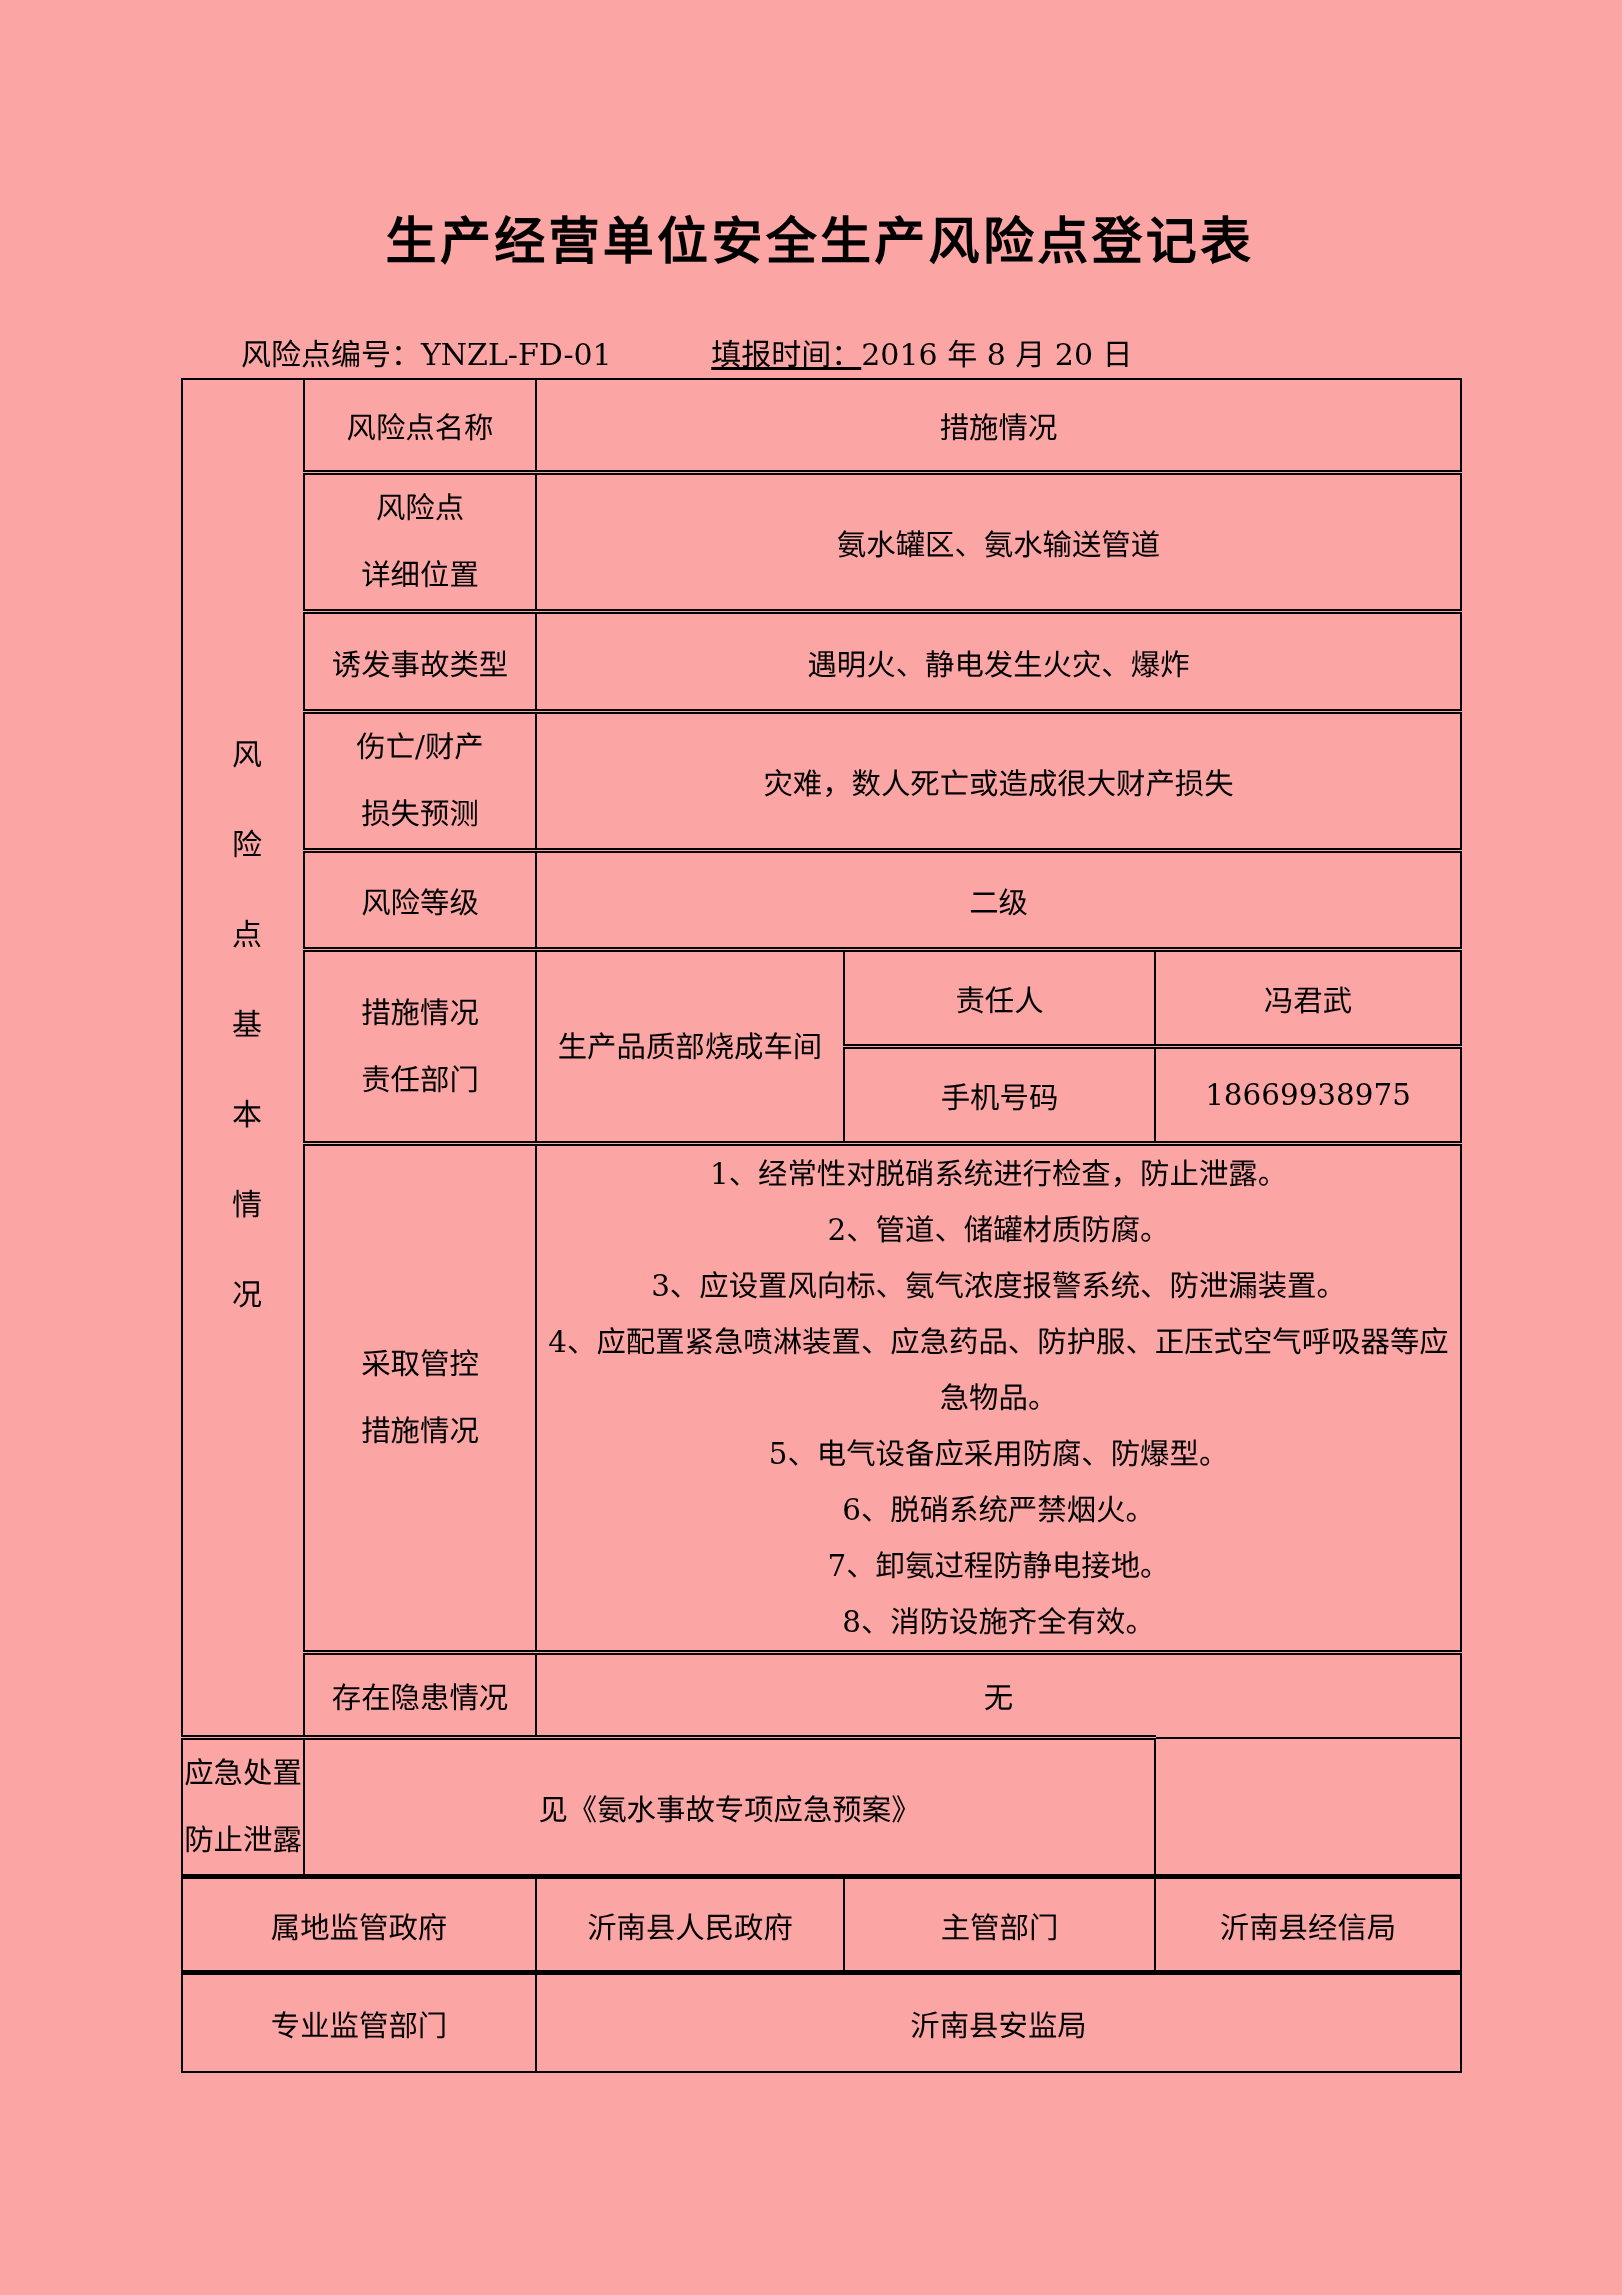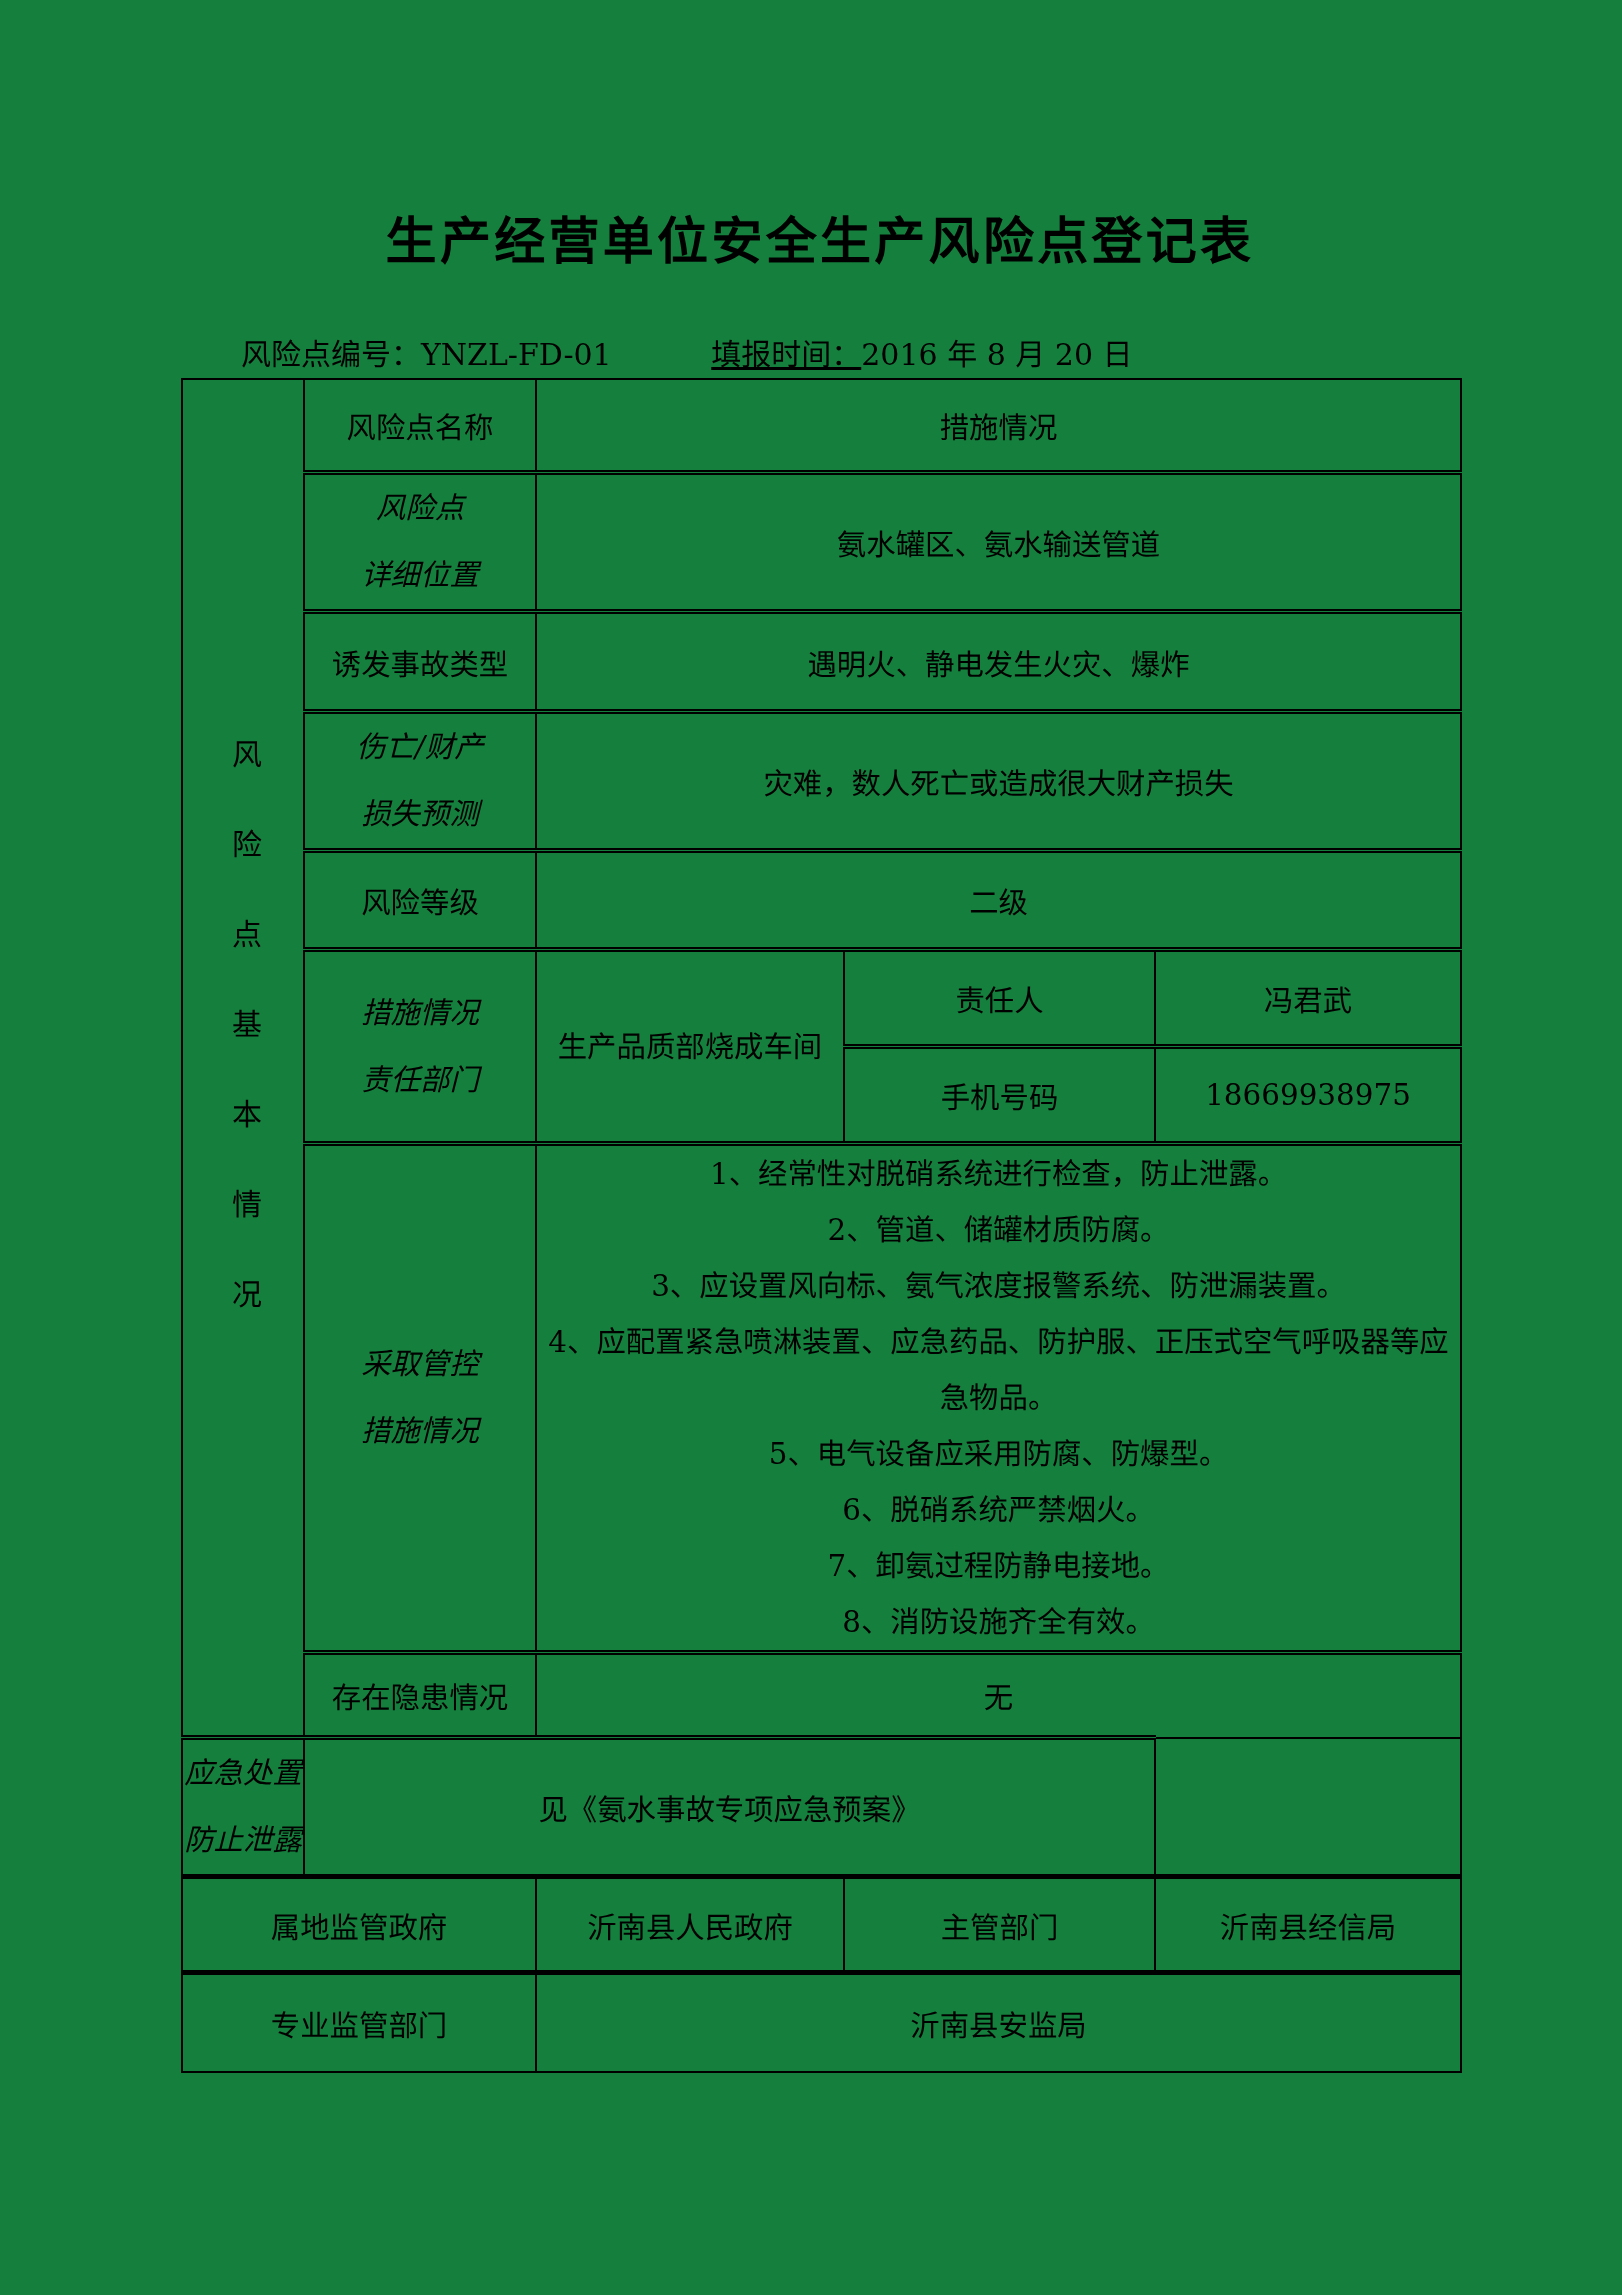--- a/index.html
+++ b/index.html
@@ -6,21 +6,21 @@
     margin: 0;
     padding: 0;
     background: #ffffff;
     color: #000000;
     font-family: "DejaVu Serif", "Liberation Serif", serif;
   }
   .page {
     position: relative;
     width: 1623px;
     height: 2295px;
-    background: #15803d;
+    background: #fca5a5;
     overflow: hidden;
   }
   .page-title {
     position: absolute;
     top: 200px;
     left: 181px;
     width: 1278px;
     text-align: center;
     font-size: 51px;
     font-weight: bold;
@@ -76,21 +76,21 @@
   .vlabel-cell { text-align: center; }
   .vlabel {
     display: inline-block;
     writing-mode: vertical-lr;
     text-orientation: upright;
     letter-spacing: 60px;
     font-size: 30px;
     line-height: 122px;
   }
 
-  .two-line { line-height: 67px; font-style: italic; }
+  .two-line { line-height: 67px; }
 
   .val-left   { text-align: left; padding-left: 10.5px; }
   .val-indent { text-align: left; padding-left: 69px; }
   .val-wrap   {
     text-align: left;
     padding: 0 44px 0 10.5px;
     line-height: 68px;
   }
   .person-val { text-align: left; padding-left: 19.6px; }
 

